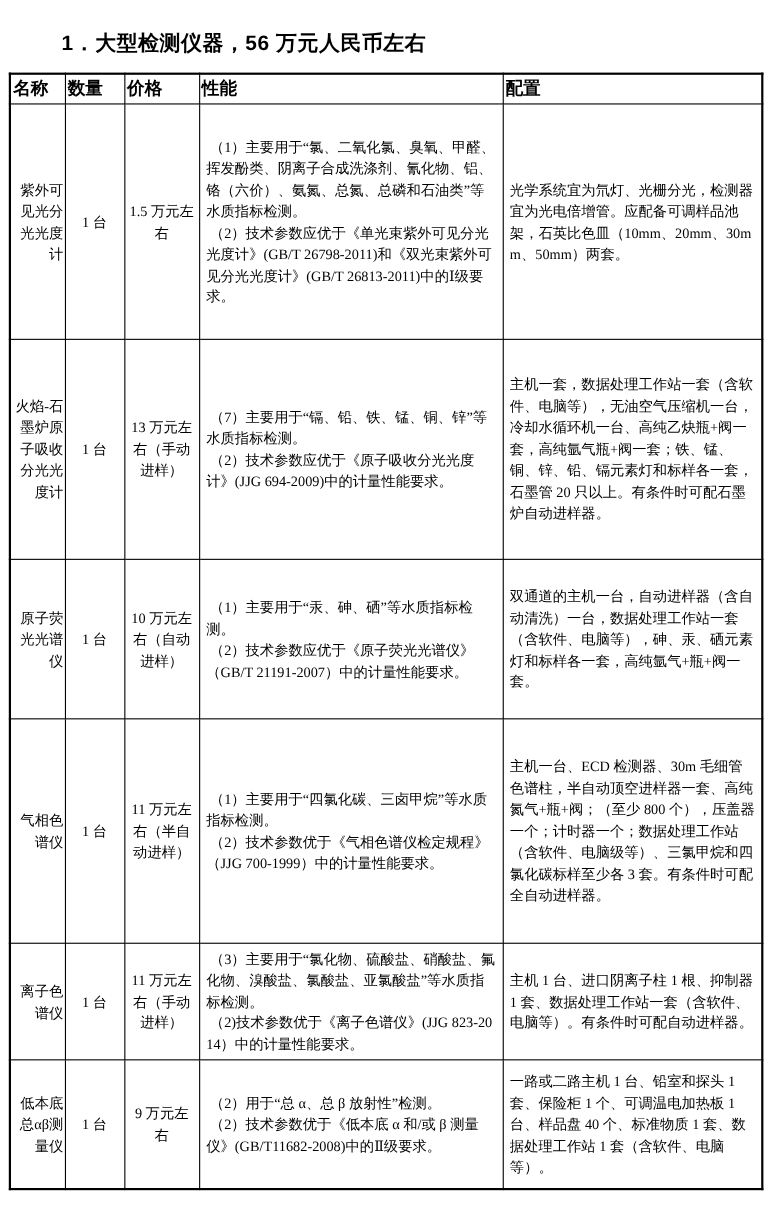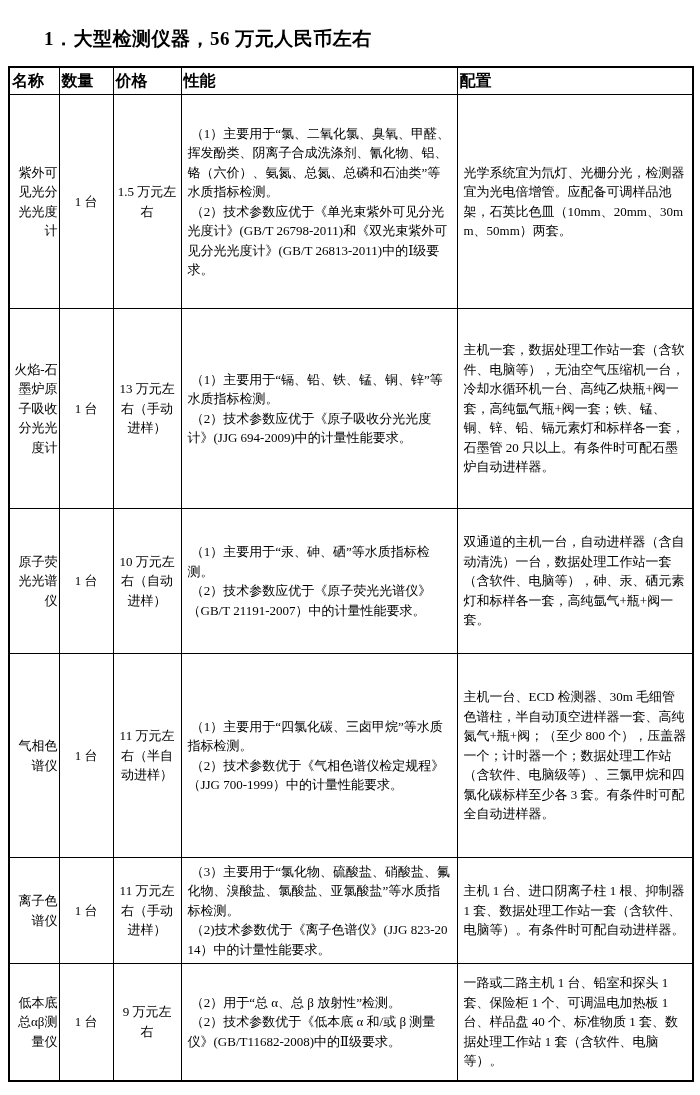--- a/index.html
+++ b/index.html
@@ -8,25 +8,25 @@
     background: #ffffff;
   }
   body {
     width: 700px;
     height: 1095px;
     overflow: hidden;
     color: #000;
     font-family: "Liberation Serif", "DejaVu Serif", serif;
   }
   .page-title {
-    font-family: Liberation Serif, serif;
+    font-family: Liberation Sans, sans-serif;
     font-weight: bold;
     font-size: 19px;
     letter-spacing: 0.5px;
-    margin: 26px 0 14px 44px;
+    margin: 26px 0 14px 56px;
   }
   table.instruments {
     border-collapse: collapse;
     table-layout: fixed;
     width: 684px;
     margin-left: 8px;
     border: 2px solid #000;
   }
   table.instruments col.c-name  { width: 50px; }
   table.instruments col.c-qty   { width: 54px; }
@@ -116,21 +116,21 @@
       </td>
       <td class="cell-conf">
         <p>光学系统宜为氘灯、光栅分光，检测器宜为光电倍增管。应配备可调样品池架，石英比色皿（10mm、20mm、30mm、50mm）两套。</p>
       </td>
     </tr>
     <tr class="r2">
       <td class="cell-name">火焰-石墨炉原子吸收分光光度计</td>
       <td class="cell-qty">1 台</td>
       <td class="cell-price">13 万元左右（手动进样）</td>
       <td class="cell-perf">
-        <p>（1）主要用于“镉、铅、铁、锰、铜、锌”等水质指标检测。</p>
+        <p>（7）主要用于“镉、铅、铁、锰、铜、锌”等水质指标检测。</p>
         <p>（2）技术参数应优于《原子吸收分光光度计》(JJG 694-2009)中的计量性能要求。</p>
       </td>
       <td class="cell-conf">
         <p>主机一套，数据处理工作站一套（含软件、电脑等），无油空气压缩机一台，冷却水循环机一台、高纯乙炔瓶+阀一套，高纯氩气瓶+阀一套；铁、锰、铜、锌、铅、镉元素灯和标样各一套，石墨管 20 只以上。有条件时可配石墨炉自动进样器。</p>
       </td>
     </tr>
     <tr class="r3">
       <td class="cell-name">原子荧光光谱仪</td>
       <td class="cell-qty">1 台</td>
       <td class="cell-price">10 万元左右（自动进样）</td>

